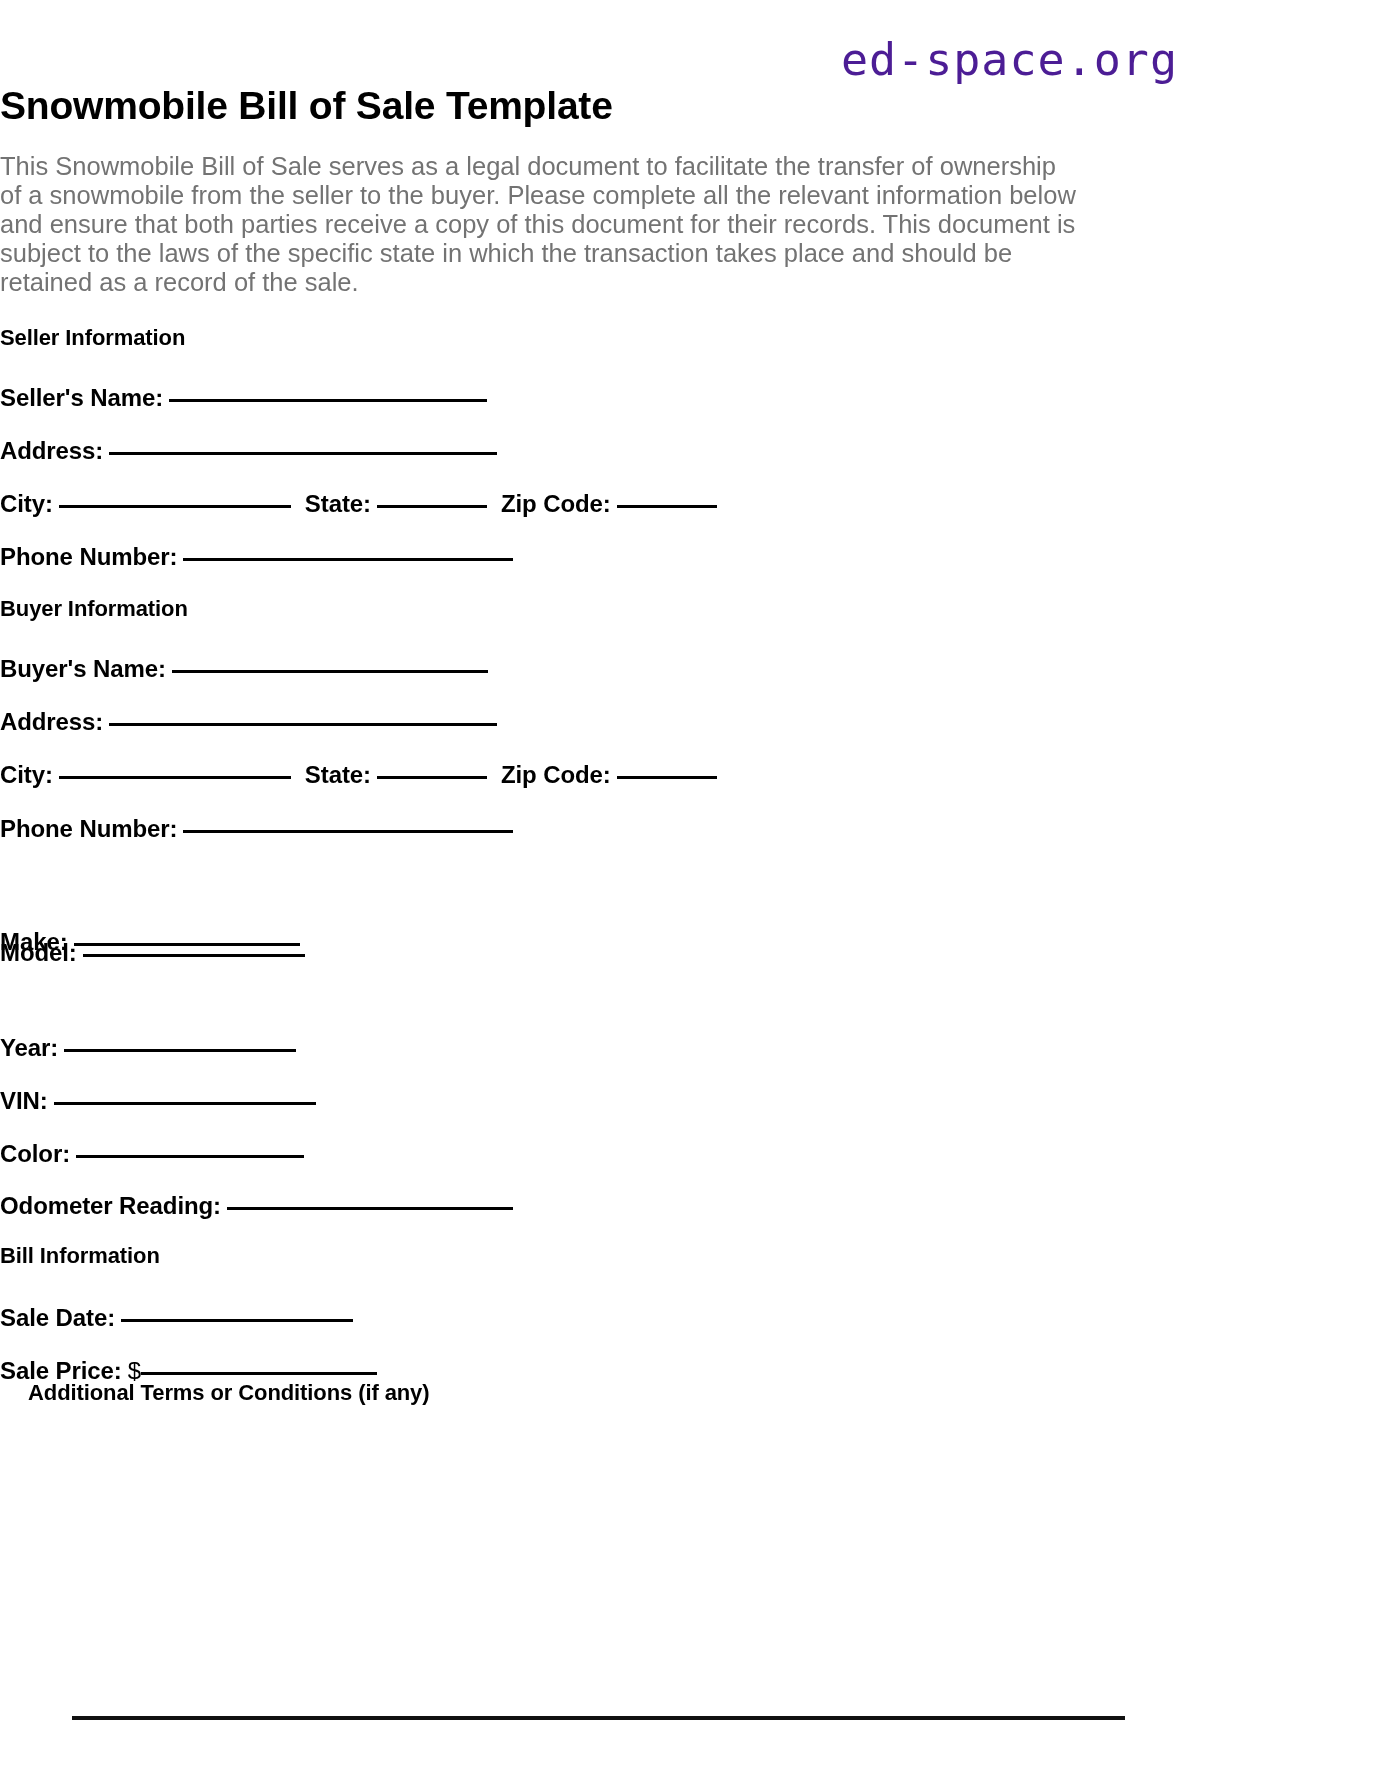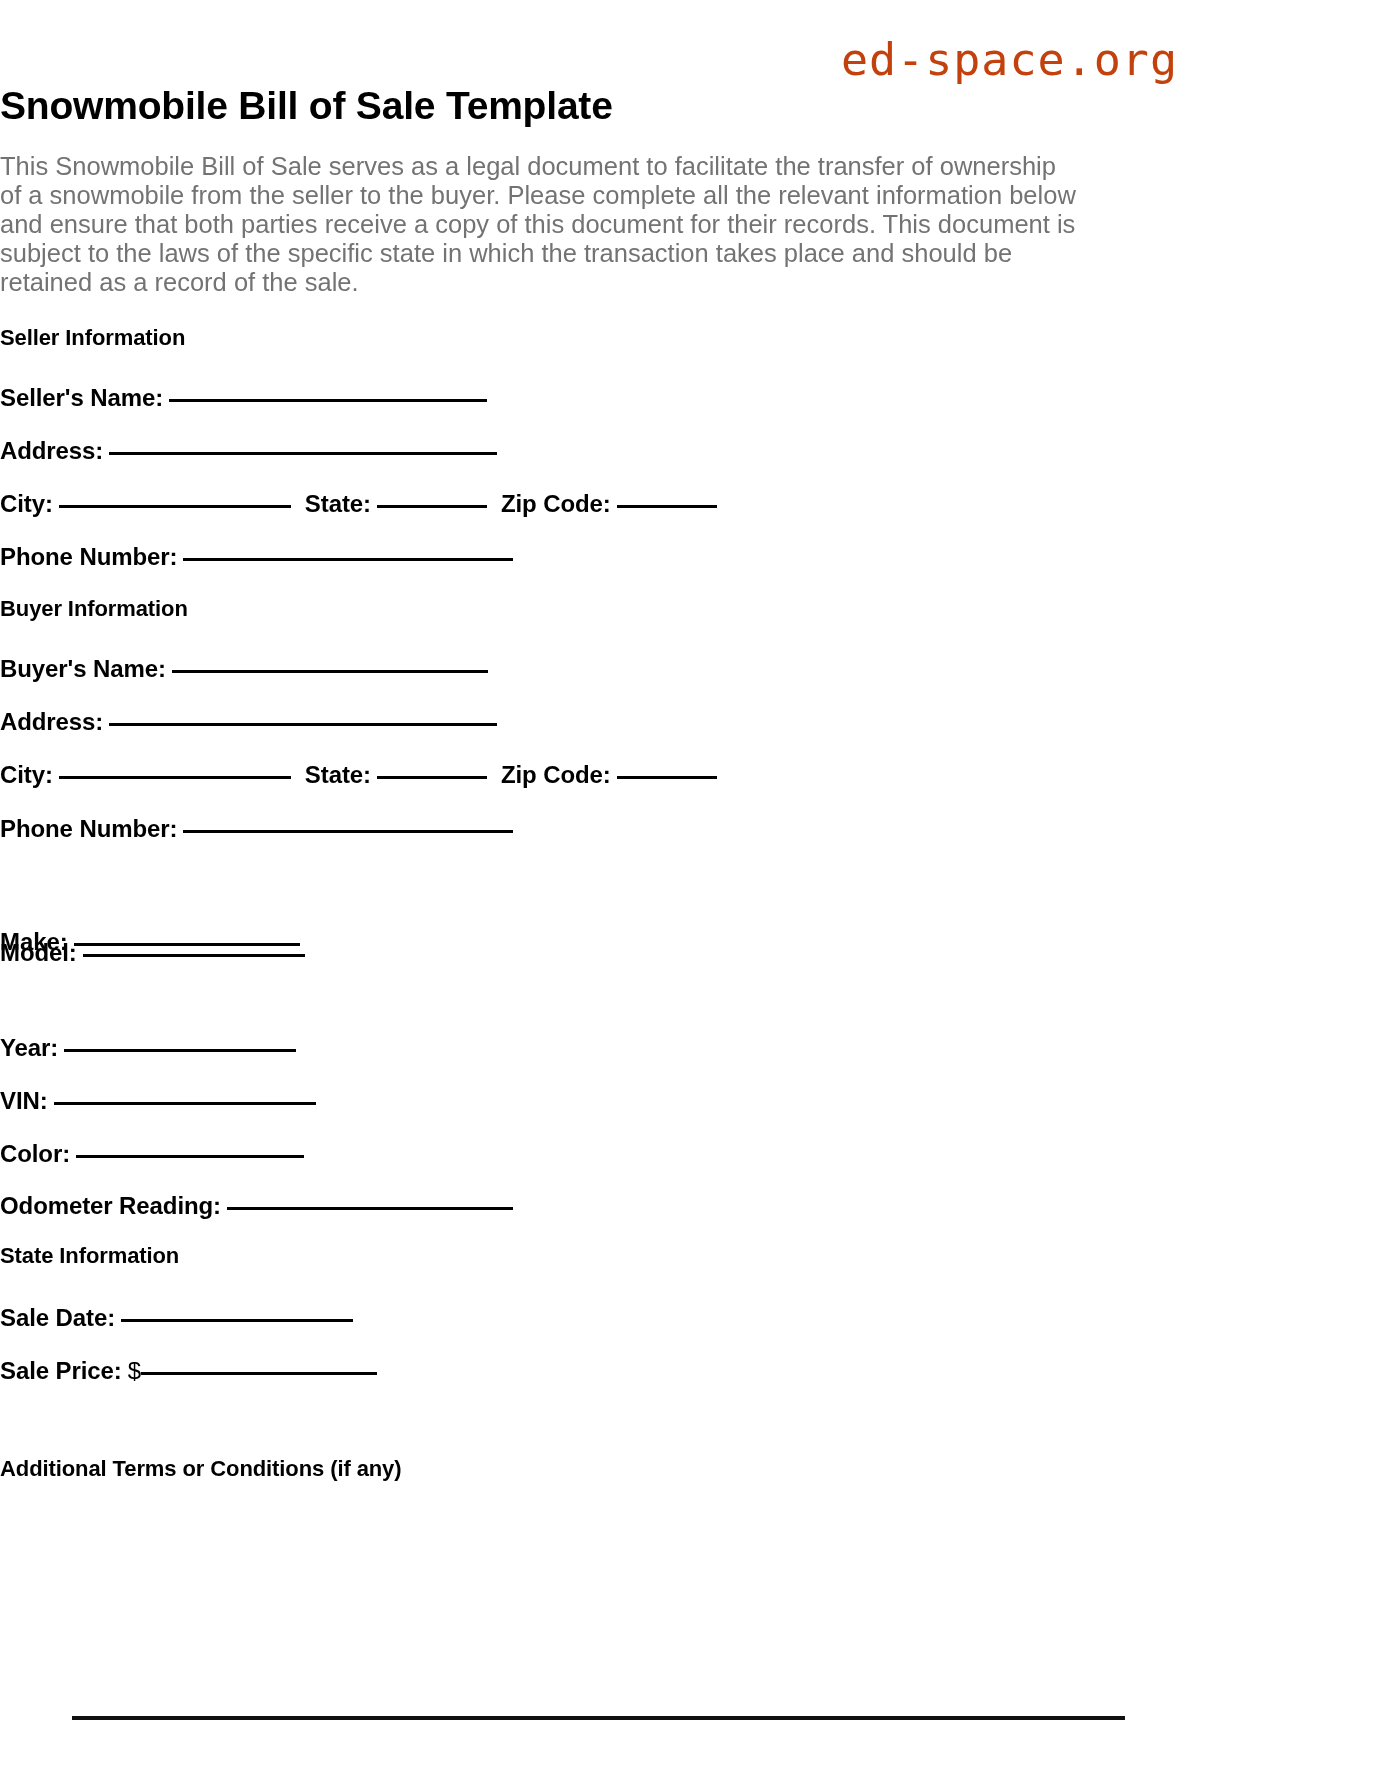--- a/index.html
+++ b/index.html
@@ -19,21 +19,21 @@
     overflow: hidden;
     box-sizing: border-box;
   }
   .watermark {
     position: absolute;
     top: 33px;
     right: 196px;
     font-family: "DejaVu Sans Mono", "Liberation Mono", monospace;
     font-size: 45px;
     letter-spacing: 1px;
-    color: #c2410c;
+    color: #4c1d95;
     font-weight: 400;
     white-space: nowrap;
   }
   h1.doc-title {
     font-size: 39px;
     font-weight: bold;
     margin: 0;
     padding: 0;
     position: absolute;
     top: 84px;
@@ -150,27 +150,27 @@
   </div>
 
   <div class="field-row blk" style="top:1140px;">
     <span>Color:</span><span class="rule" style="width:228px;"></span>
   </div>
 
   <div class="field-row blk" style="top:1192px;">
     <span>Odometer Reading:</span><span class="rule" style="width:286px;"></span>
   </div>
 
-  <h2 class="section-heading blk" style="top:1243px;">State Information</h2>
+  <h2 class="section-heading blk" style="top:1243px;">Bill Information</h2>
 
   <div class="field-row blk" style="top:1304px;">
     <span>Sale Date:</span><span class="rule" style="width:232px;"></span>
   </div>
 
   <div class="field-row blk" style="top:1357px;">
     <span>Sale Price:</span><span class="plain" style="margin-left:6px;">$</span><span class="rule tight" style="width:236px;margin-left:0;"></span>
   </div>
 
-  <h2 class="section-heading blk" style="top:1456px;">Additional Terms or Conditions (if any)</h2>
+  <h2 class="section-heading blk" style="top:1380px;padding-left:28px;">Additional Terms or Conditions (if any)</h2>
 
   <div class="bottomline"></div>
 
 </div>
 
 </body></html>

